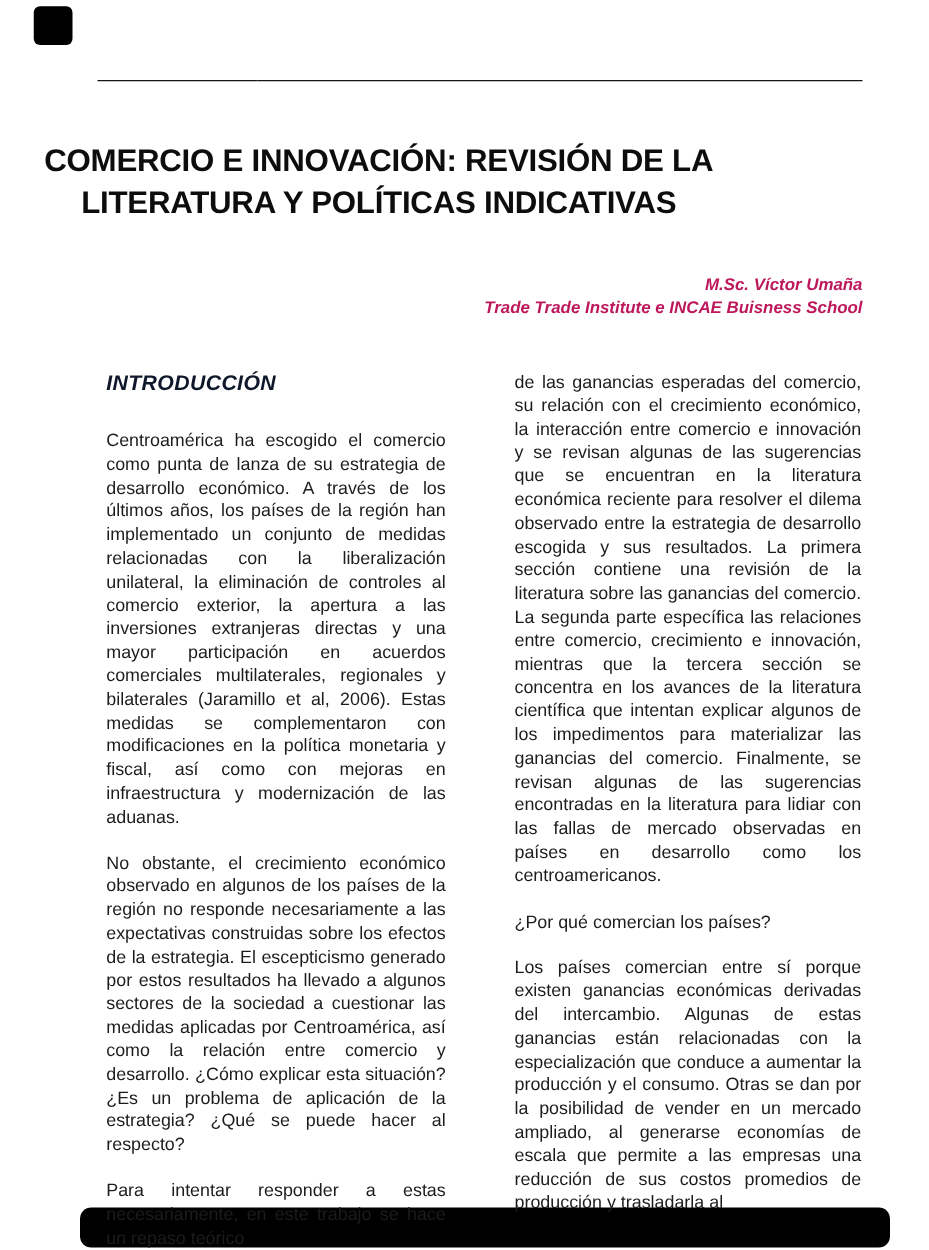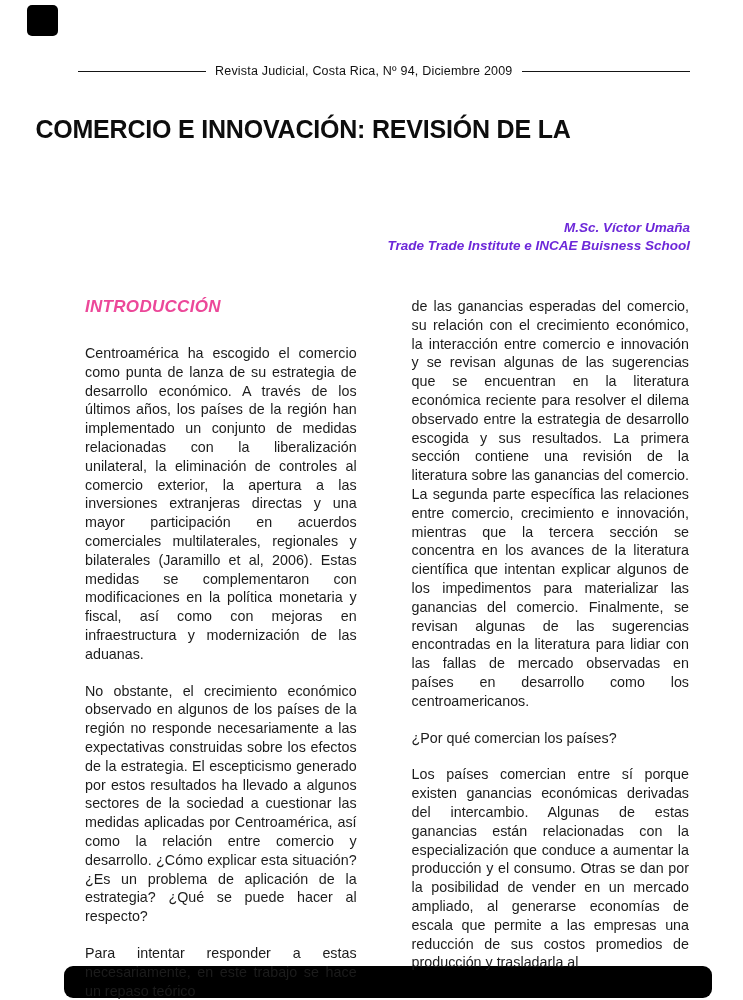--- a/index.html
+++ b/index.html
@@ -62,67 +62,67 @@
 
   
   .author-block {
     position: absolute;
     right: 53px; top: 219px;
     text-align: right;
     font-weight: bold;
     font-style: italic;
     font-size: 13.5px;
     line-height: 17.5px;
-    color: #6d28d9;
+    color: #be185d;
   }
 
   
   .columns {
     position: absolute;
     left: 85px; top: 297px;
     width: 604px;
     display: flex;
     gap: 36px;
   }
   .col-left { width: 281px; }
   .col-right { width: 287px; margin-left: 19px; }
 
   h2.section-heading {
     margin: 0 0 27px 0;
     font-size: 17px;
     font-weight: bold;
     font-style: italic;
     letter-spacing: 0.3px;
-    color: #ec4899;
+    color: #0f172a;
   }
 
   .columns p {
     margin: 0 0 18px 0;
     font-size: 14.3px;
     line-height: 18.8px;
     text-align: justify;
     color: #1c1c1c;
   }
   .columns p.question { text-align: left; }
   .columns p:last-child { margin-bottom: 0; }
 </style>
 </head>
 <body>
 
 <div class="corner-artifact"></div>
 <div class="bottom-artifact"></div>
 
 <div class="running-header">
   <div class="rule rule-left"></div>
-  <div class="header-text">Revista Judicial, Costa Rica, Nº 94, Diciembre 2009</div>
   <div class="rule rule-right"></div>
 </div>
 
 <h1 class="title">
   <span>COMERCIO E INNOVACIÓN: REVISIÓN DE LA</span>
+  <span>LITERATURA Y POLÍTICAS INDICATIVAS</span>
 </h1>
 
 <div class="author-block">
   <div>M.Sc. Víctor Umaña</div>
   <div>Trade Trade Institute e INCAE Buisness School</div>
 </div>
 
 <div class="columns">
   <div class="col-left">
     <h2 class="section-heading">INTRODUCCIÓN</h2>

